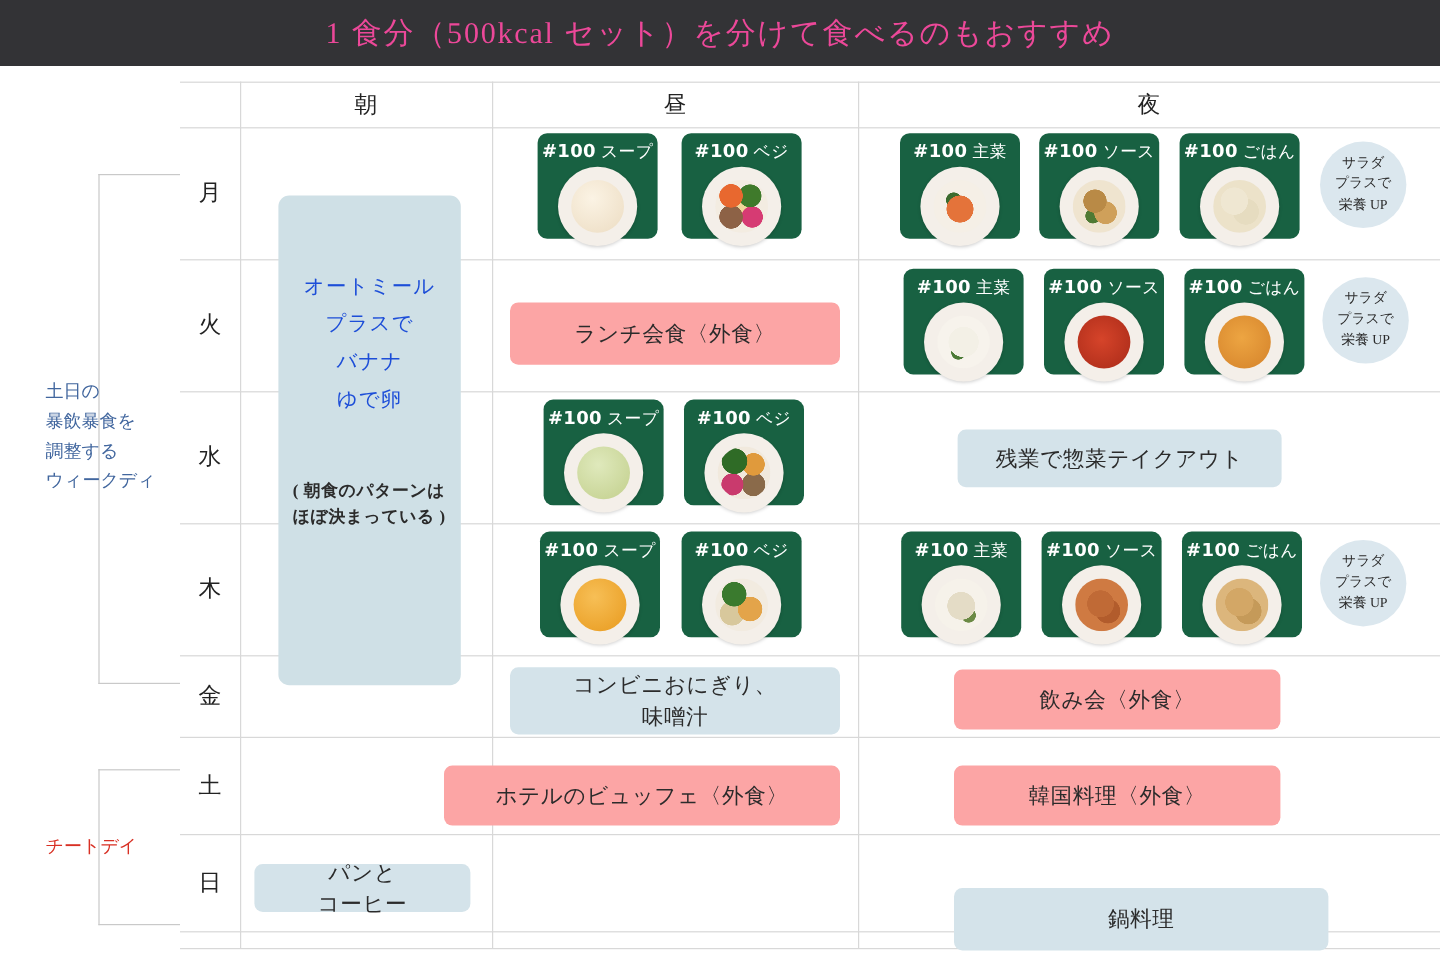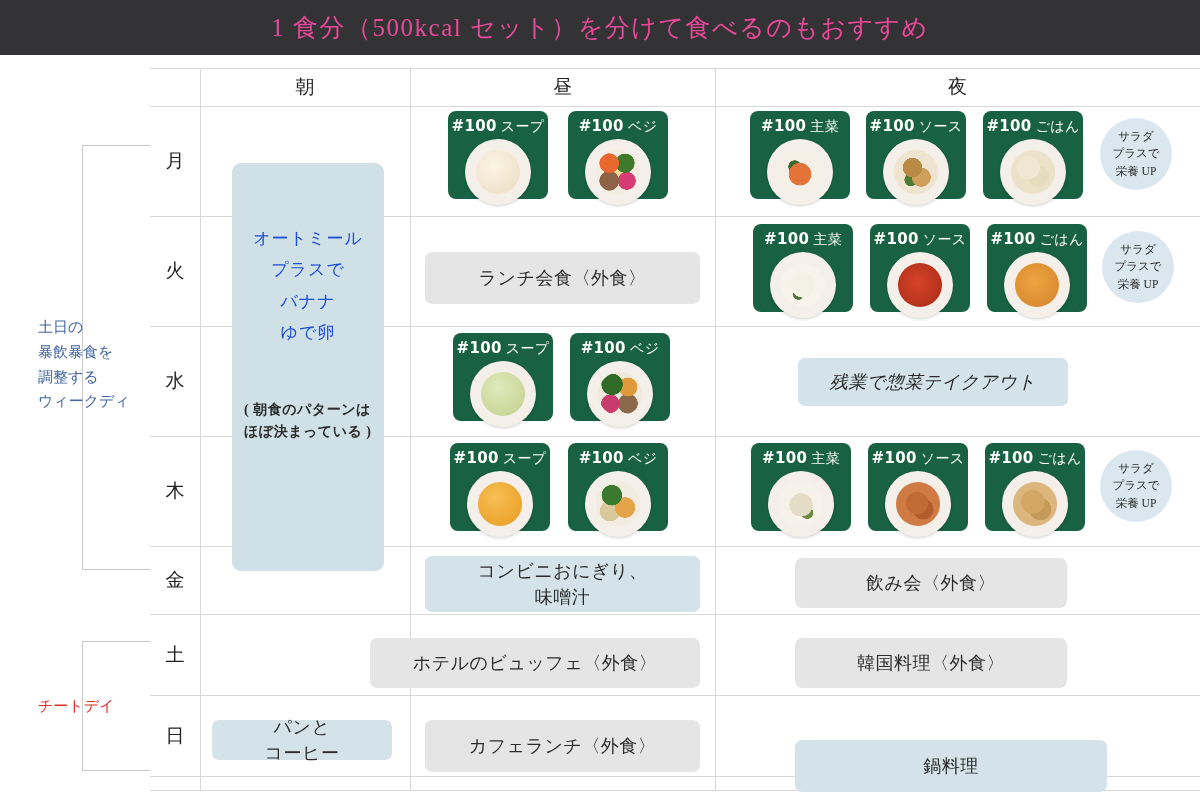--- a/index.html
+++ b/index.html
@@ -86,21 +86,21 @@
   
   .pill {
     position: absolute;
     border-radius: 7px;
     display: flex; align-items: center; justify-content: center;
     text-align: center;
     font-size: 18px; color: #2b2b2b;
     line-height: 1.45;
     letter-spacing: 0.5px;
   }
-  .pill.pink { background: #e5e5e5; }
+  .pill.pink { background: #fca5a5; }
   .pill.blue { background: #d4e3ea; }
 
   
   .mealcard {
     position: absolute;
     width: 100px; height: 88px;
     background: #186142;
     border-radius: 8px;
     overflow: visible;
   }
@@ -357,21 +357,21 @@
   </div>
   <div class="mealcard" style="left:570px; top:333px;">
     <div class="mc-label">
       <span class="hash">#100</span>
       <span>ベジ</span>
     </div>
     <div class="food f-veg2">
         <div class="inner"></div>
       </div>
   </div>
-  <div class="pill blue" style="left:798px; top:358px; width:270px; height:48px;font-style:italic;">残業で惣菜テイクアウト</div>
+  <div class="pill blue" style="left:798px; top:358px; width:270px; height:48px;">残業で惣菜テイクアウト</div>
 
   <div class="mealcard" style="left:450px; top:443px;">
     <div class="mc-label">
       <span class="hash">#100</span>
       <span>スープ</span>
     </div>
     <div class="food f-orange">
         <div class="inner"></div>
       </div>
   </div>
@@ -423,16 +423,15 @@
   </div>
   <div class="pill pink" style="left:795px; top:558px; width:272px; height:50px;">飲み会〈外食〉</div>
 
   <div class="pill pink" style="left:370px; top:638px; width:330px; height:50px;">ホテルのビュッフェ〈外食〉</div>
   <div class="pill pink" style="left:795px; top:638px; width:272px; height:50px;">韓国料理〈外食〉</div>
 
   <div class="pill blue" style="left:212px; top:720px; width:180px; height:40px; flex-direction:column;">
     <div>パンと</div>
     <div>コーヒー</div>
   </div>
-  <div class="pill pink" style="left:425px; top:720px; width:275px; height:52px;">カフェランチ〈外食〉</div>
   <div class="pill blue" style="left:795px; top:740px; width:312px; height:52px;">鍋料理</div>
 
 </div>
 
 </body></html>

